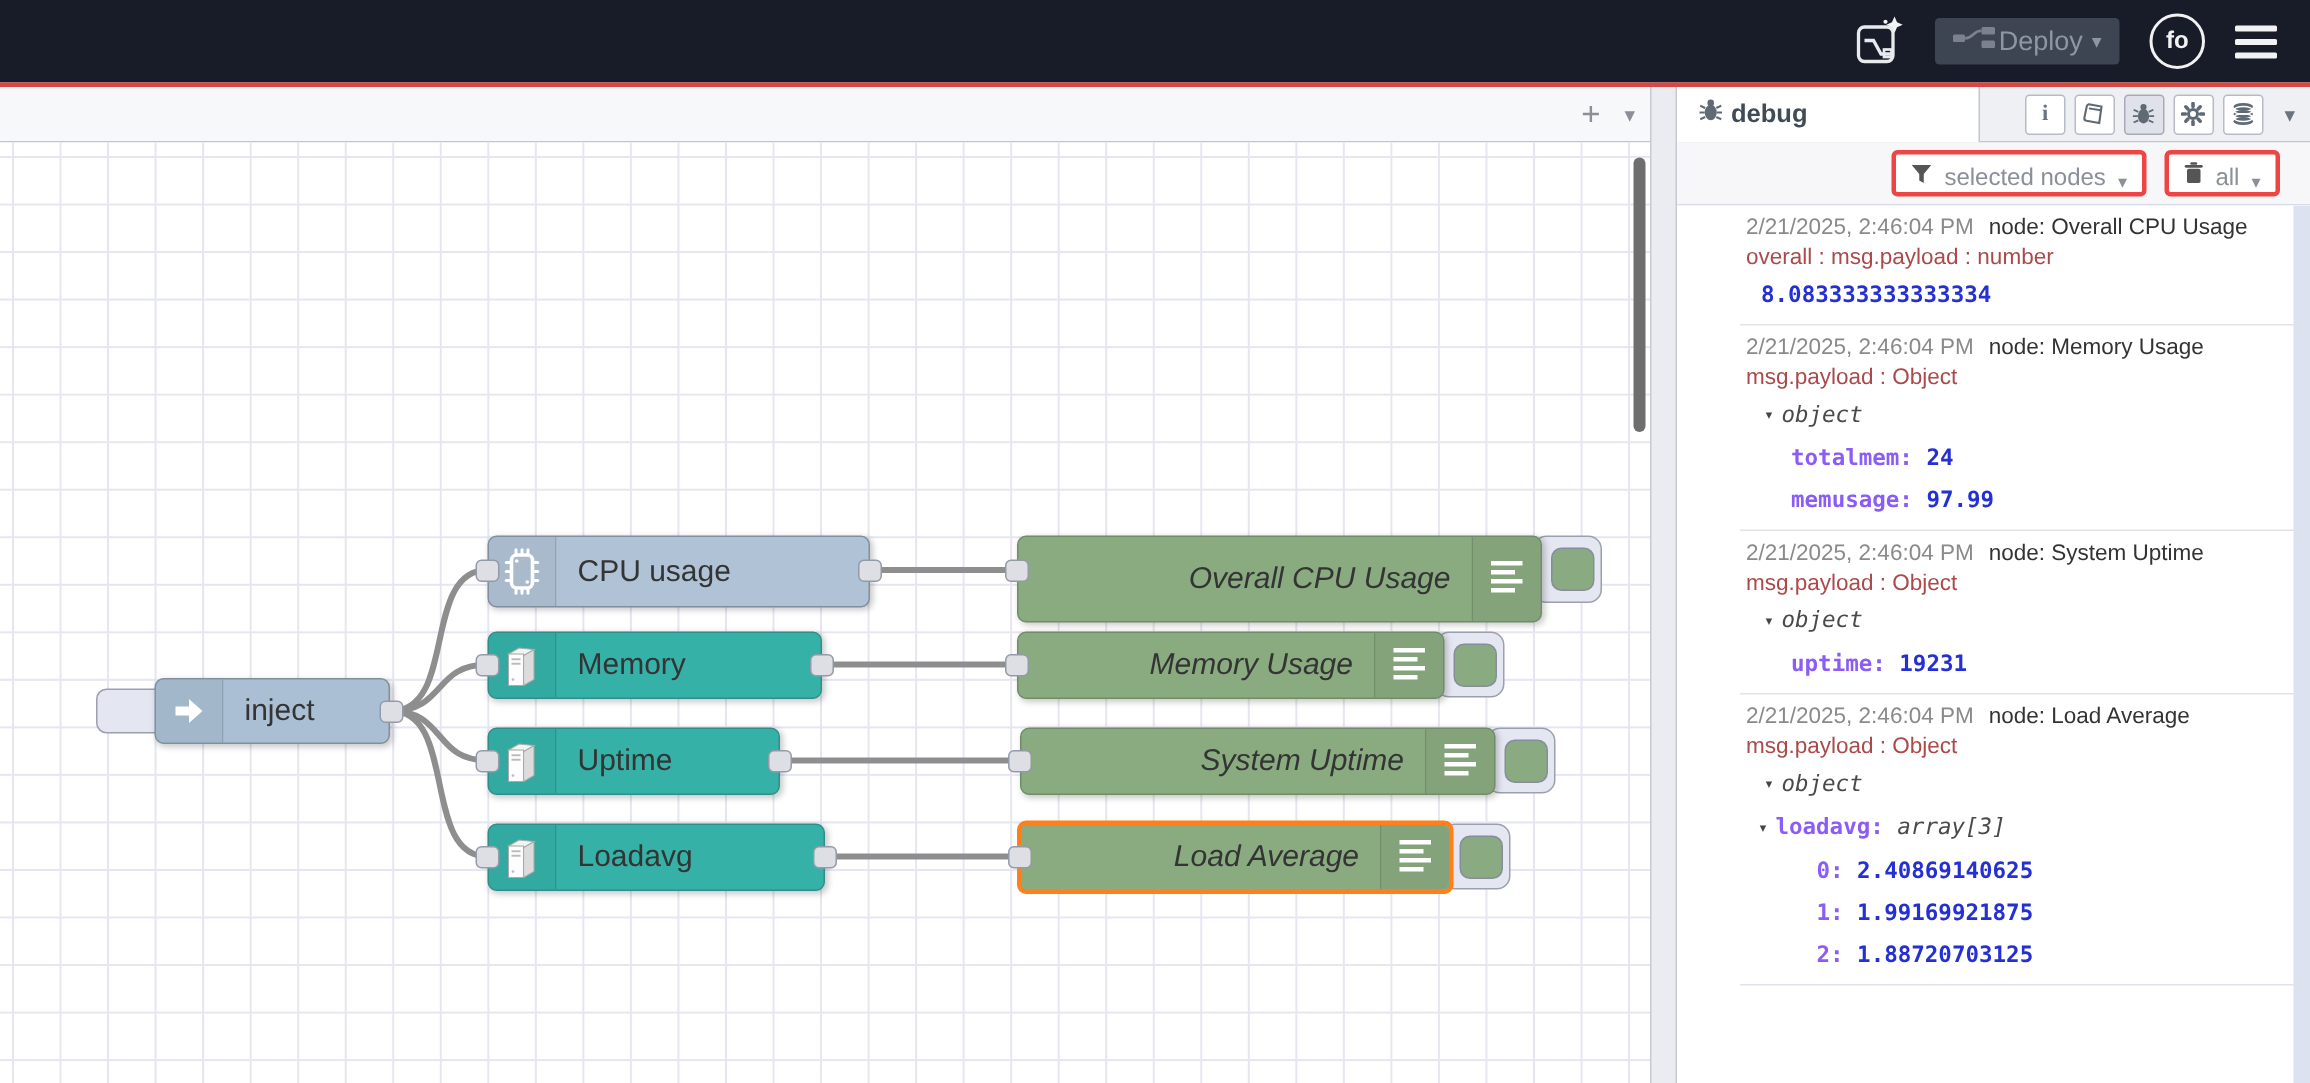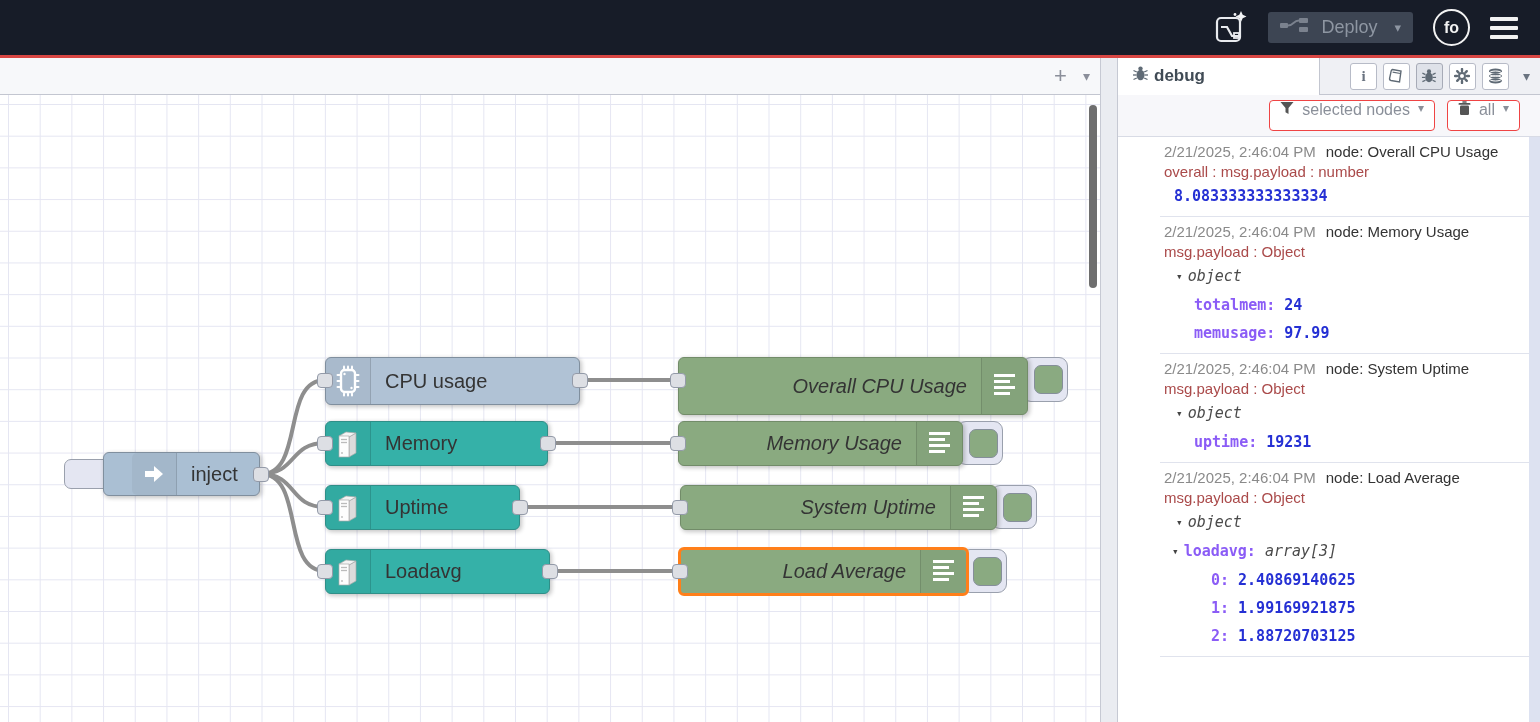--- a/index.html
+++ b/index.html
@@ -4,21 +4,21 @@
 <style>
   * { box-sizing: border-box; margin: 0; padding: 0; }
   html,body { width:1540px; height:722px; overflow:hidden; }
   body { font-family:"Liberation Sans", sans-serif; background:#fff; }
   #app { width:1540px; height:722px; display:flex; flex-direction:column; position:relative; }
 
   
   #header { height:55px; background:#171c28; display:flex; align-items:center; justify-content:flex-end; gap:20px; padding-right:22px; flex:0 0 auto; }
   #redline { height:3px; background:#d94643; flex:0 0 auto; }
   .hicon { display:flex; align-items:center; justify-content:center; cursor:pointer; }
-  #deploy-btn { display:flex; align-items:center; gap:13px; background:#3d4553; border-radius:3px; height:31px; padding:0 12px; color:#8e96a2; font-size:18px; cursor:pointer; }
+  #deploy-btn { display:flex; align-items:center; gap:2px; background:#3d4553; border-radius:3px; height:31px; padding:0 12px; color:#8e96a2; font-size:18px; cursor:pointer; }
   #deploy-btn .caret { font-size:13px; color:#8e96a2; margin-left:4px; }
   #avatar { width:37px; height:37px; border:2px solid #f2f2f2; border-radius:50%; color:#f2f2f2; font-size:16px; font-weight:bold; display:flex; align-items:center; justify-content:center; }
   #hamburger { display:flex; flex-direction:column; gap:5px; width:28px; }
   #hamburger div { height:4px; background:#f2f2f2; border-radius:1px; }
 
   
   #main { flex:1; display:flex; min-height:0; }
   #workspace { width:1100px; display:flex; flex-direction:column; min-width:0; }
   #tabstrip { height:37px; background:#f7f8fa; border-bottom:1px solid #c3c6d0; display:flex; align-items:center; justify-content:flex-end; gap:16px; padding-right:10px; flex:0 0 auto; }
   #tabstrip .tbtn { color:#8b8f9a; font-size:22px; line-height:1; cursor:pointer; }
@@ -26,21 +26,21 @@
 
   #canvas { position:relative; flex:1; background:#fff;
     background-image: linear-gradient(to right,#e5e6f2 1px,transparent 1px),
                       linear-gradient(to bottom,#e5e6f2 1px,transparent 1px);
     background-size:31.7px 31.7px; background-position:8px 9px; overflow:hidden; }
 
   #wires { position:absolute; left:0; top:0; width:1100px; height:627px; }
   #wires path { stroke:#8e8e8e; stroke-width:4; fill:none; }
 
   .node { position:absolute; border-radius:6px; border:1px solid #808f9e; box-shadow:1.5px 1.5px 4px rgba(0,0,0,.22); display:flex; align-items:stretch; z-index:3; cursor:pointer; }
-  .node.blue  { background:#aabfd3;padding-left:28px; }
+  .node.blue  { background:#aabfd3; }
   .node.blue2 { background:#b0c2d5; }
   .node.teal  { background:#35b1a8; border-color:#2f8f88; }
   .node.green { background:#8aaa80; border-color:#728c69; }
   .node.selected { border:3px solid #ff7f1a; box-shadow:none; }
   .nicon { width:45px; display:flex; align-items:center; justify-content:center; border-right:1px solid rgba(0,0,0,.13); background:rgba(0,0,0,.04); border-radius:5px 0 0 5px; }
   .nicon-r { width:46px; display:flex; align-items:center; justify-content:center; border-left:1px solid rgba(0,0,0,.13); background:rgba(0,0,0,.04); border-radius:0 5px 5px 0; }
   .nlabel { flex:1; display:flex; align-items:center; padding-left:14px; font-size:20px; color:#343434; white-space:nowrap; }
   .nlabel.rt { justify-content:flex-end; padding-right:14px; font-style:italic; }
 
   .port { position:absolute; width:16px; height:15px; background:#dddfe4; border:1.5px solid #939aa8; border-radius:4px; z-index:4; cursor:crosshair; }
@@ -56,21 +56,21 @@
   #sidebar { width:422px; display:flex; flex-direction:column; min-width:0; }
   #sidebar-tabs { height:37px; background:#eff0f4; border-bottom:1px solid #c3c6d0; display:flex; align-items:center; flex:0 0 auto; }
   #debug-tab { width:202px; height:37px; background:#fff; border-right:1px solid #c3c6d0; display:flex; align-items:center; gap:5px; padding-left:14px; font-size:17px; font-weight:bold; color:#404b55; cursor:pointer; }
   #tabs-toolbar { flex:1; display:flex; align-items:center; justify-content:flex-end; gap:6px; padding-right:10px; }
   .sqbtn { width:27px; height:27px; border:1px solid #b7bbc7; border-radius:3px; background:#fff; display:flex; align-items:center; justify-content:center; color:#6a7380; cursor:pointer; }
   .sqbtn.active { background:#dfe2e9; border-color:#a7abb7; }
   .sqbtn .i-glyph { font-weight:bold; font-size:15px; font-family:"Liberation Serif", serif; }
   #tabs-caret { color:#6a7380; font-size:14px; margin-left:8px; cursor:pointer; }
 
   #filter-row { height:42px; background:#f7f7fa; border-bottom:1px solid #d8dbe5; display:flex; align-items:center; justify-content:flex-end; gap:12px; padding-right:20px; flex:0 0 auto; }
-  .frbtn { height:31px; border:1px solid #ef4444; border-radius:4px; background:#fff; display:flex; align-items:flex-start; gap:8px; padding:0 10px; color:#8a8f99; font-size:16px; cursor:pointer; }
+  .frbtn { height:31px; border:3px solid #ef4444; border-radius:4px; background:#fff; display:flex; align-items:flex-end; gap:8px; padding:0 10px; color:#8a8f99; font-size:16px; cursor:pointer; }
   .frbtn .caret { font-size:12px; color:#8a8f99; }
 
   #messages { flex:1; position:relative; background:#fff; overflow:hidden;padding-left:42px; }
   #msg-scroll-track { position:absolute; right:0; top:0; bottom:0; width:11px; background:#dde2f1; }
   .msg { border-bottom:1px solid #e0e3ed; padding:4px 16px 6px 4px; }
   .msg-top { font-size:15px; line-height:21px; white-space:nowrap; overflow:hidden; }
   .ts { color:#8a8a8a; }
   .nodename { color:#333; margin-left:10px; }
   .meta { font-size:15px; line-height:20px; color:#aa4a4a; }
   .mono { font-family:"DejaVu Sans Mono", monospace; font-size:15px; line-height:28px; white-space:nowrap; }

